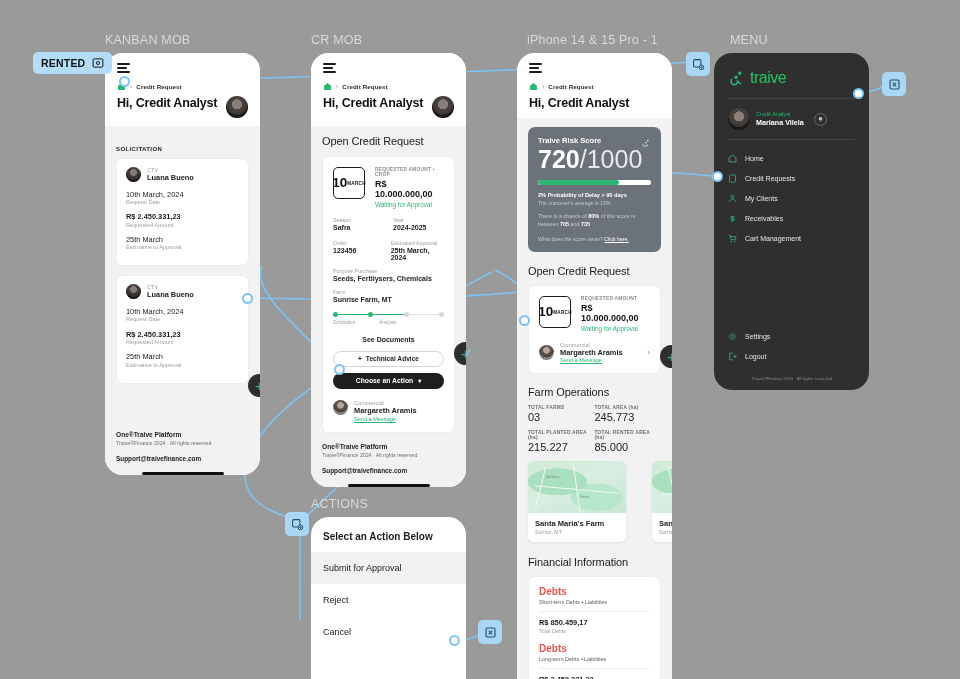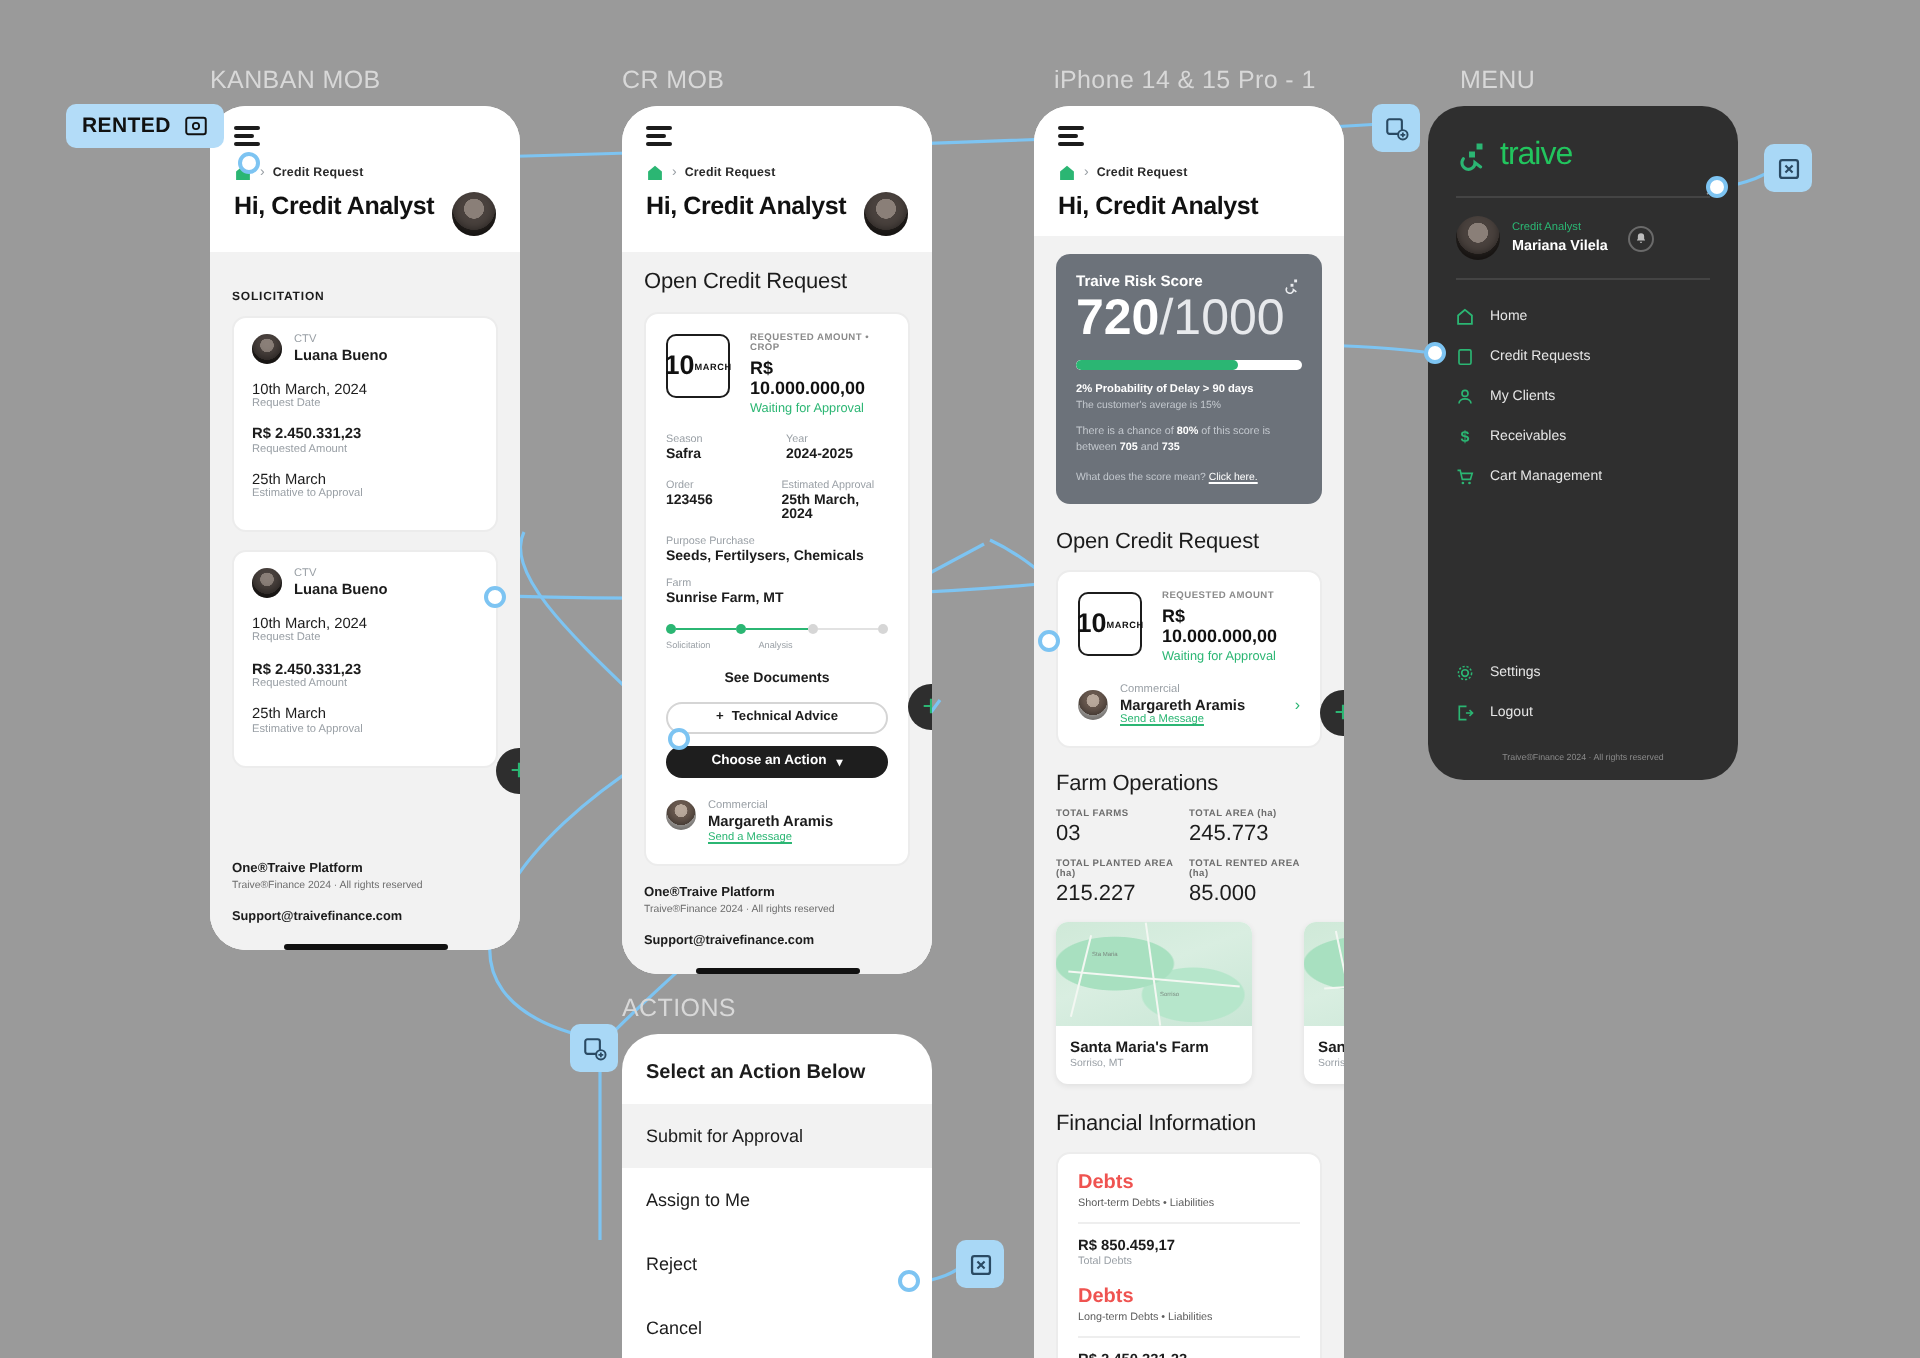--- a/index.html
+++ b/index.html
@@ -608,21 +608,20 @@
       </div>
     </div>
 
     <div class="drawer-foot">Traive®Finance 2024 · All rights reserved</div>
   </div>
 
   <div class="phone" style="left:311px; top:517px; width:155px; height:162px; border-radius:18px 18px 0 0;">
     <div class="phone-inner">
       <div class="sheet-title">Select an Action Below</div>
       <div class="sheet-item sel">Submit for Approval</div>
-      <div class="sheet-item">Assign to Me</div>
       <div class="sheet-item">Reject</div>
       <div class="sheet-item">Cancel</div>
 
     </div>
   </div>
 
   <div class="mobile-chip" style="left:33px; top:52px;">
     <span class="mt">RENTED</span>
     <svg width="12" height="12" viewBox="0 0 16 16">
       <rect x="1.5" y="2.5" width="13" height="11" rx="1.5" fill="none" stroke="#111" stroke-width="1.3"></rect>

